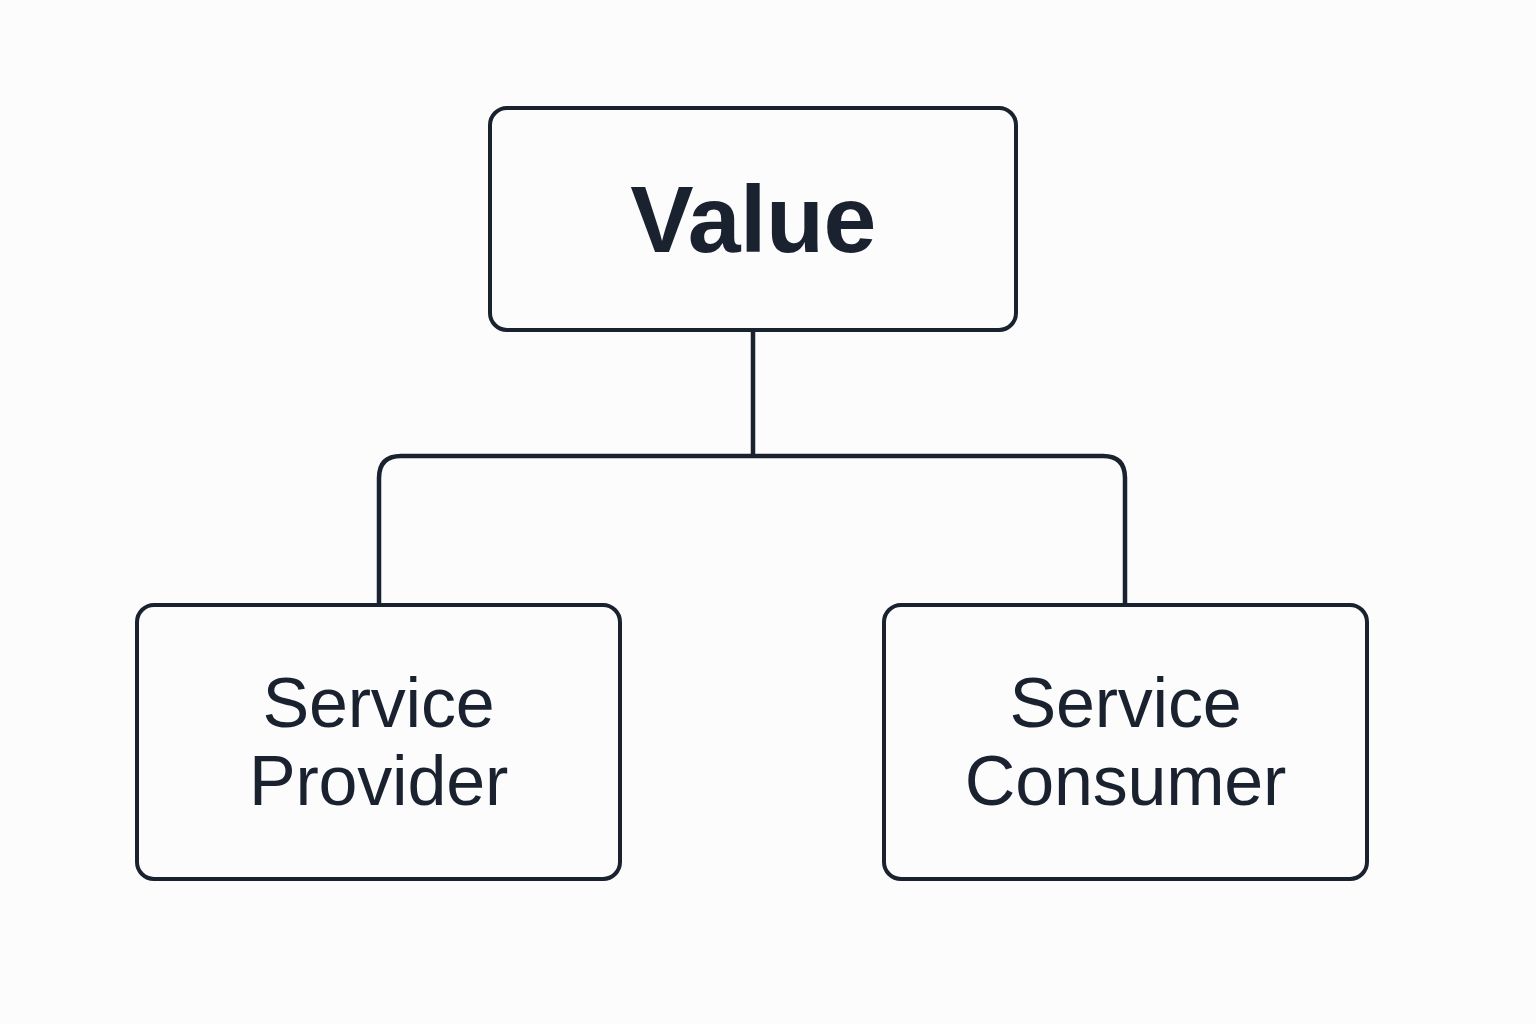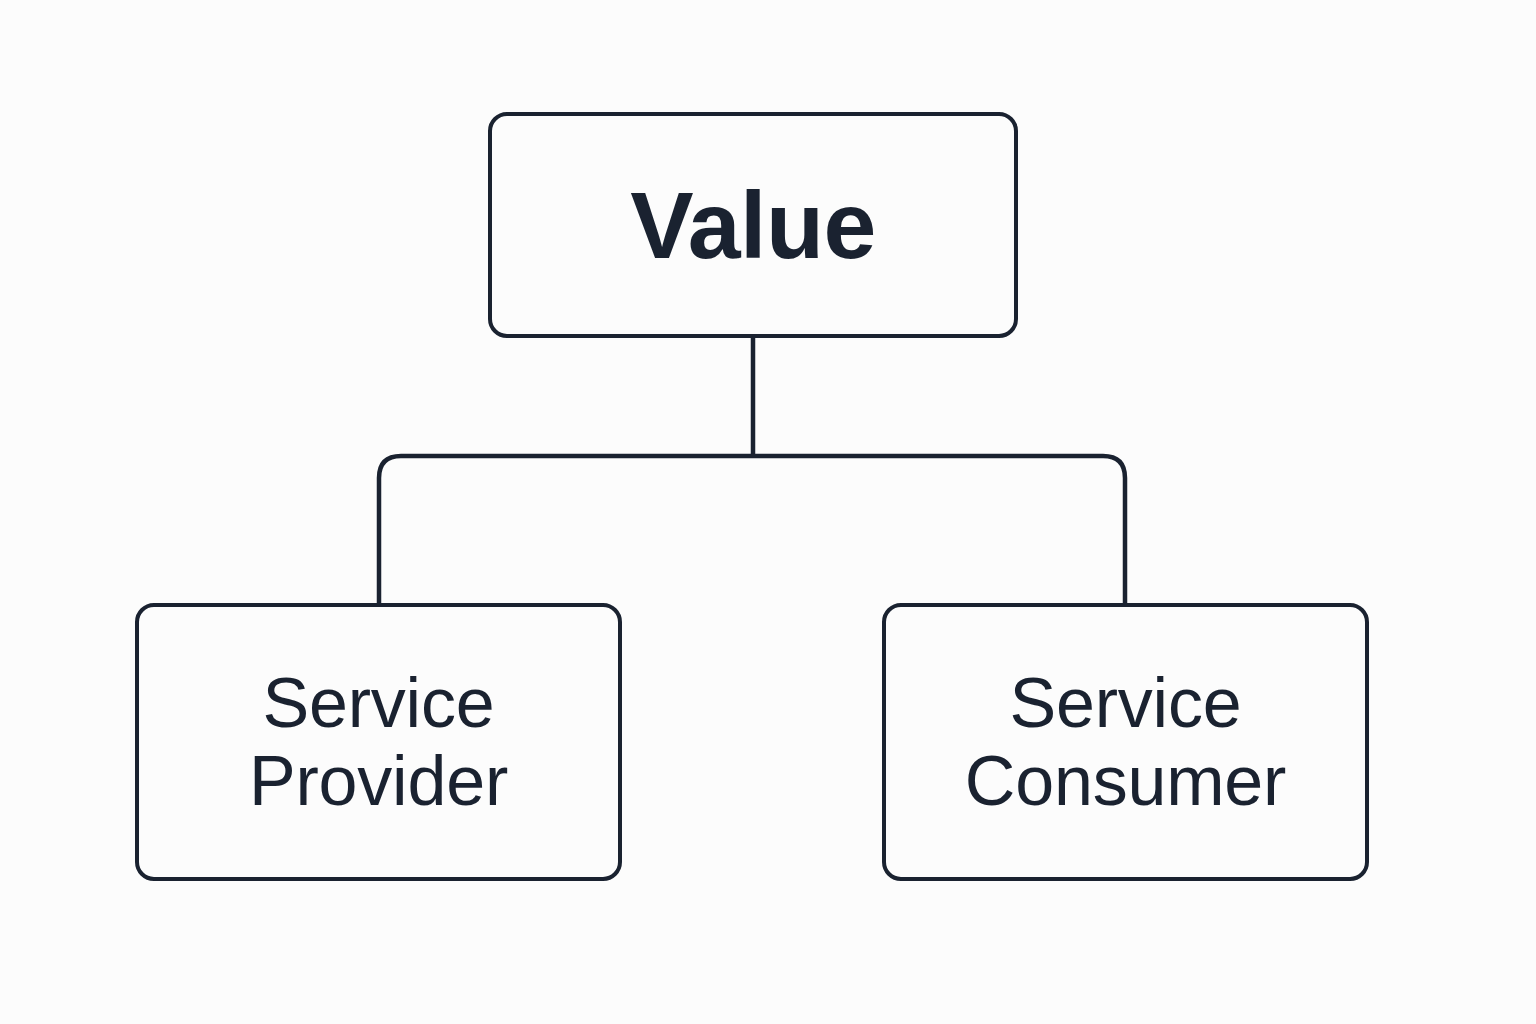--- a/index.html
+++ b/index.html
@@ -40,21 +40,21 @@
     z-index: 2;
   }
   .node-label {
     display: block;
     white-space: pre-line;
   }
 
   
   #node-value {
     left: 488px;
-    top: 112px;
+    top: 106px;
     width: 530px;
     height: 226px;
     border-width: 4.5px;
     border-radius: 19px;
   }
   #node-value .node-label {
     font-size: 95px;
     font-weight: 700;
     line-height: 1.02;
     letter-spacing: -0.5px;

